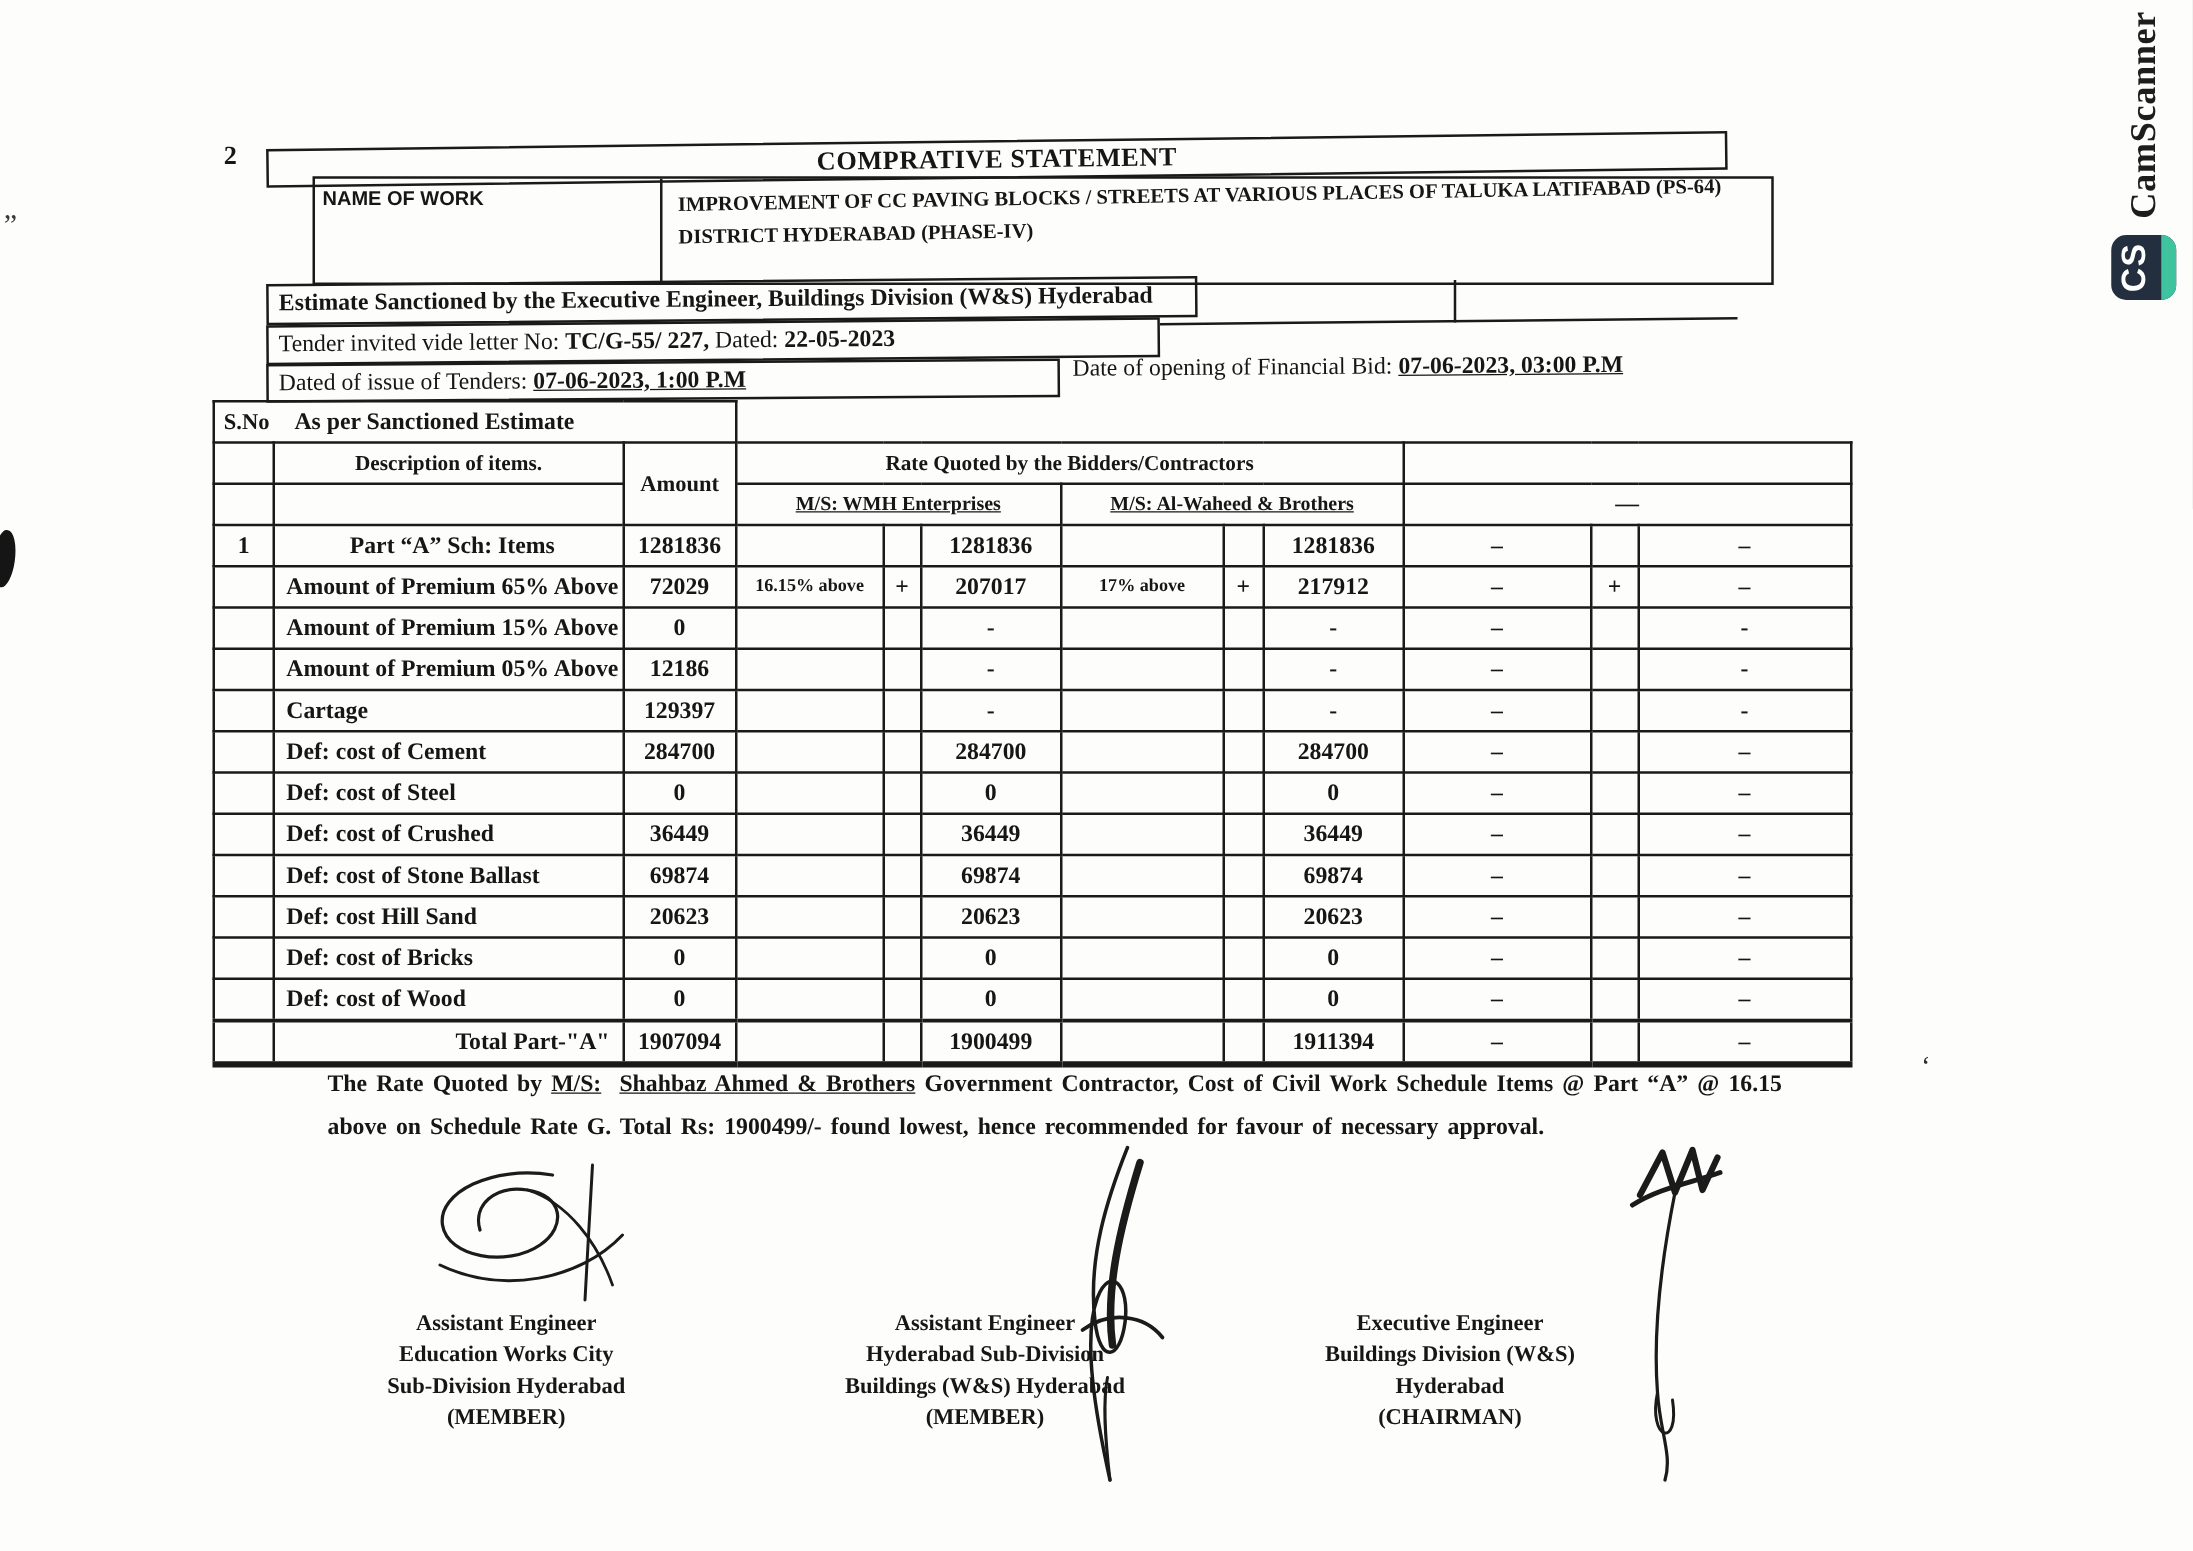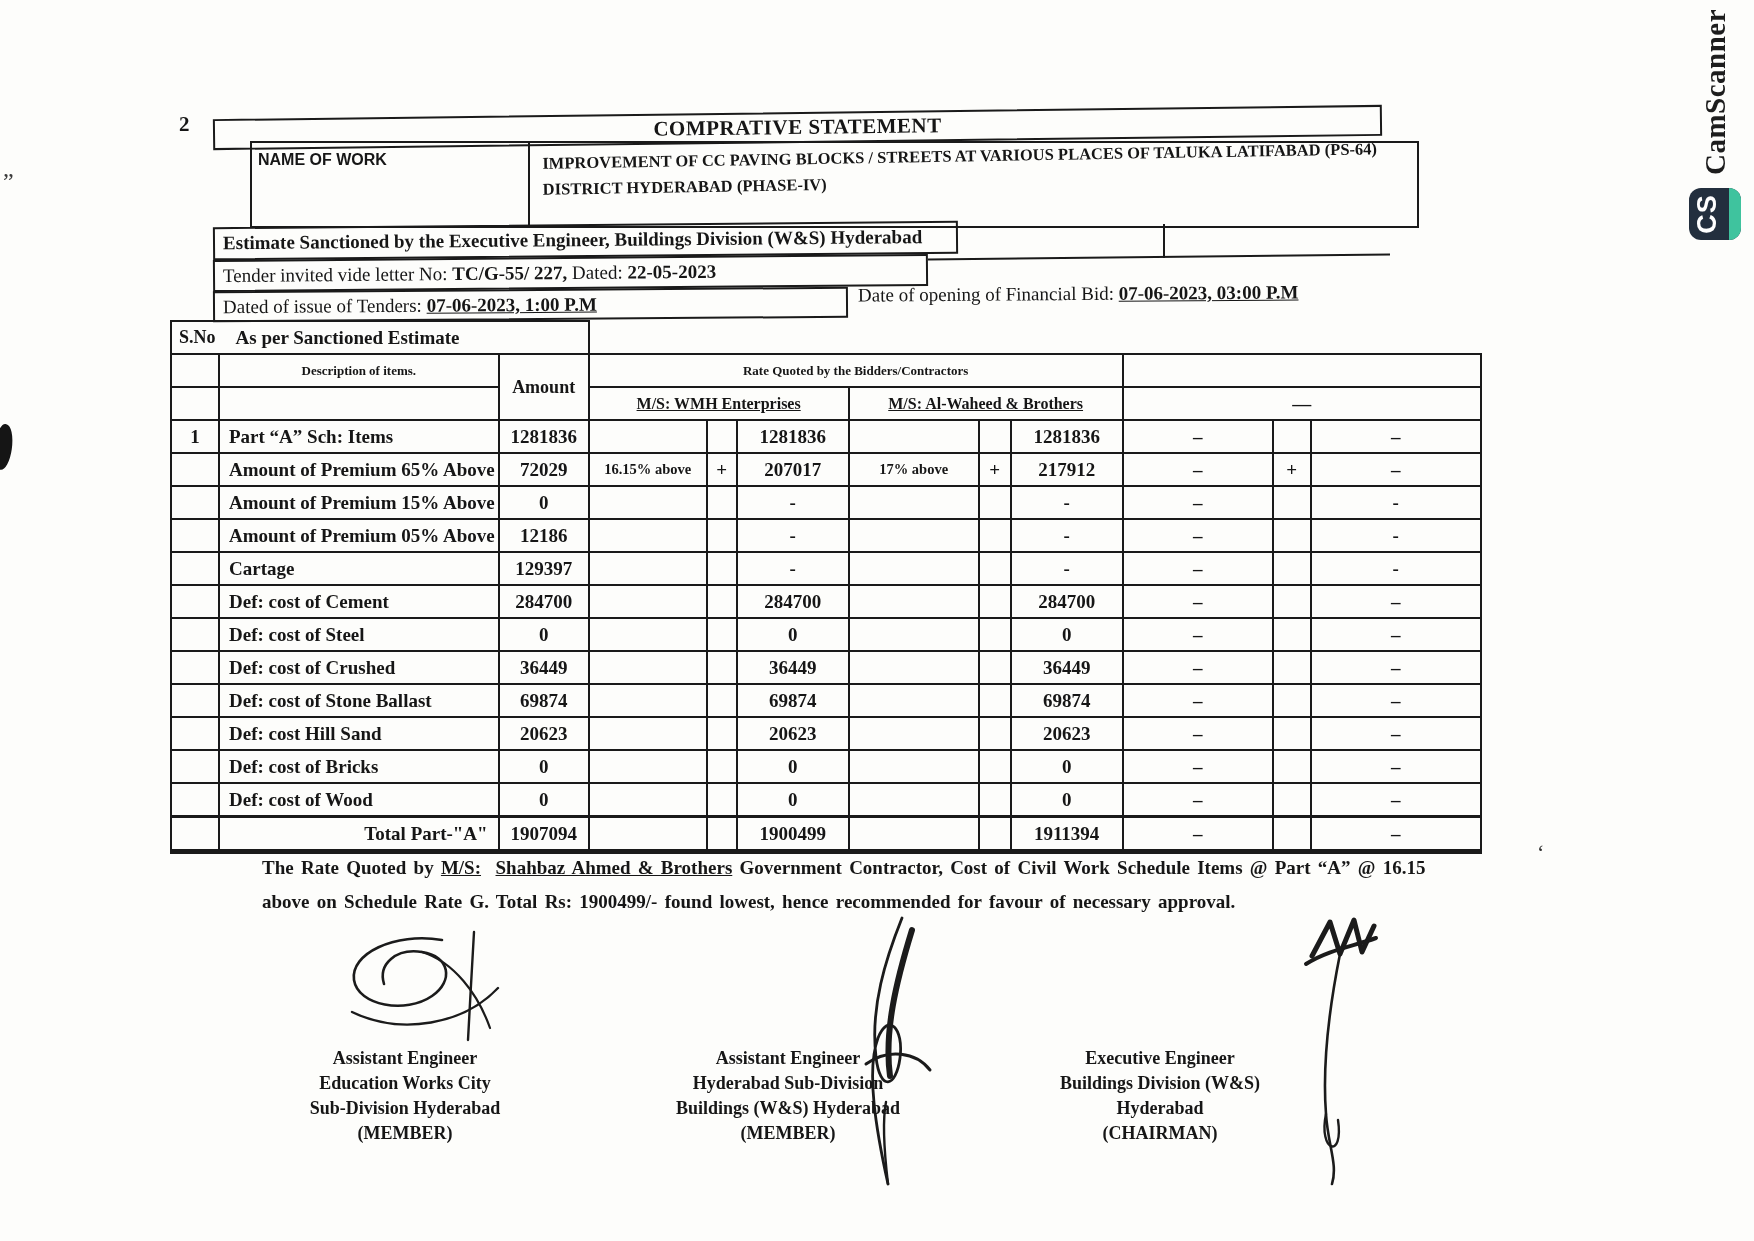--- a/index.html
+++ b/index.html
@@ -15,24 +15,24 @@
   .title-text{font-size:21px;font-weight:bold;letter-spacing:.5px;}
   .now-label{font-family:"Liberation Sans",sans-serif;font-weight:bold;font-size:16px;padding:8px 0 0 6px;}
   .now-text{font-size:16.5px;font-weight:bold;line-height:26px;padding:6px 0 0 10px;transform:rotate(-1deg);transform-origin:0 0;}
   .hdr-line{font-size:19px;font-weight:600;padding:3px 0 0 8px;white-space:nowrap;}
 
   
   table.est{border-collapse:collapse;table-layout:fixed;}
   table.est td{border:2px solid #1a1a1a;height:31px;padding:0 3px;font-size:19px;font-weight:600;
                text-align:center;overflow:hidden;white-space:nowrap;}
   table.est td.ghost{border:none;background:transparent;}
-  table.est td.deschead{font-size:13px;font-weight:bold;}
+  table.est td.deschead{font-size:17px;font-weight:bold;}
   table.est td.bidname{font-size:16px;font-weight:bold;text-decoration:underline;}
   table.est td.desc{text-align:left;padding-left:9px;}
-  table.est td.desc.c{font-weight:bold;}
+  table.est td.desc.c{text-align:center;font-weight:bold;}
   table.est td.desc.r{text-align:right;padding-right:10px;font-weight:bold;}
   table.est td.rate{font-size:14.5px;font-weight:bold;}
   table.est tr.total td{font-weight:bold;border-top-width:3px;border-bottom-width:5px;}
   .snohead{display:flex;gap:20px;align-items:center;font-weight:bold;font-size:18px;padding-left:4px;}
 
   
   .remarks{font-size:19px;font-weight:bold;line-height:34px;word-spacing:2.5px;width:1262px;margin-left:40px;}
 
   
   .sig-block{position:absolute;text-align:center;font-size:18px;font-weight:bold;line-height:25px;}

